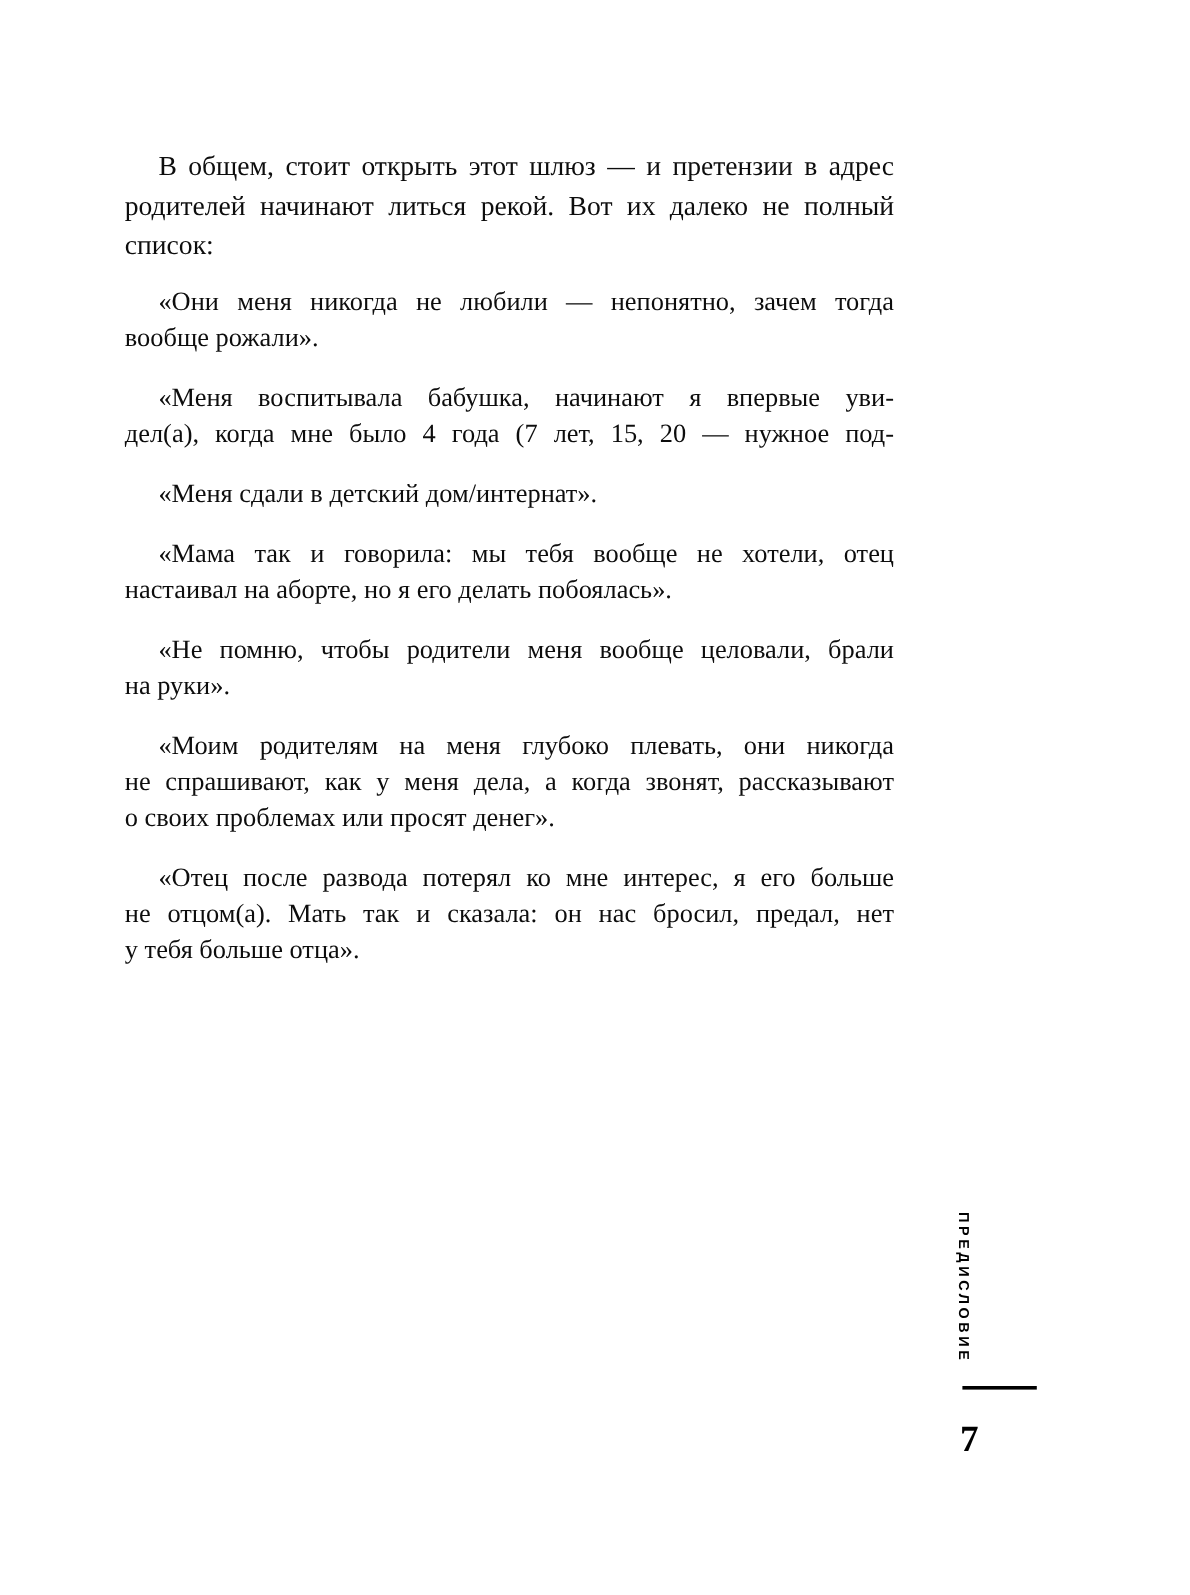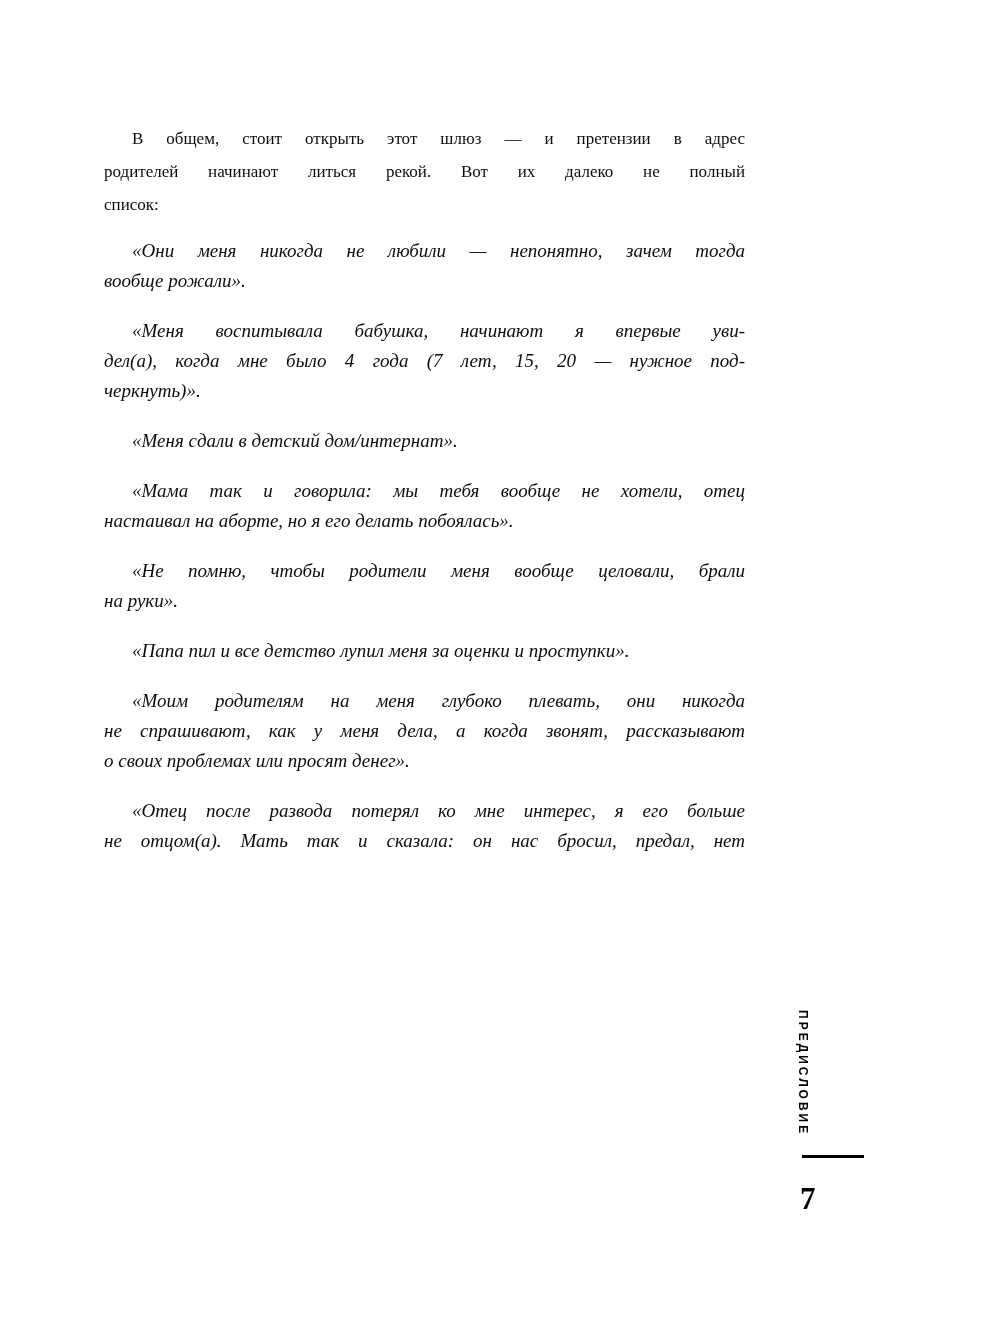--- a/index.html
+++ b/index.html
@@ -18,27 +18,26 @@
   }
   .text-column {
     position: absolute;
     left: 104px;
     top: 122px;
     width: 641px;
   }
   .para { margin: 0 0 20px 0; }
   .para.regular {
     font-style: normal;
-    font-size: 17px;
+    font-size: 23px;
     line-height: 33px;
     margin-bottom: 15px;
   }
   .para.quote {
-    font-style: italic;
-    font-size: 19px;
+    font-size: 22px;
     line-height: 30px;
   }
   .line {
     text-align: justify;
     text-align-last: justify;
   }
   .line.first { text-indent: 28px; }
   .line.last { text-align-last: left; }
   .chapter-vertical {
     position: absolute;
@@ -81,44 +80,41 @@
         <div class="line">родителей начинают литься рекой. Вот их далеко не полный</div>
         <div class="line last">список:</div>
       </div>
       <div class="para quote">
         <div class="line first">«Они меня никогда не любили — непонятно, зачем тогда</div>
         <div class="line last">вообще рожали».</div>
       </div>
       <div class="para quote">
         <div class="line first">«Меня воспитывала бабушка, начинают я впервые уви-</div>
         <div class="line">дел(а), когда мне было 4 года (7 лет, 15, 20 — нужное под-</div>
-        <div class="line last">черкнуть)».</div>
       </div>
       <div class="para quote">
         <div class="line first last">«Меня сдали в детский дом/интернат».</div>
       </div>
       <div class="para quote">
         <div class="line first">«Мама так и говорила: мы тебя вообще не хотели, отец</div>
         <div class="line last">настаивал на аборте, но я его делать побоялась».</div>
       </div>
       <div class="para quote">
         <div class="line first">«Не помню, чтобы родители меня вообще целовали, брали</div>
         <div class="line last">на руки».</div>
       </div>
       <div class="para quote">
-        <div class="line first last">«Папа пил и все детство лупил меня за оценки и проступки».</div>
-      </div>
-      <div class="para quote">
         <div class="line first">«Моим родителям на меня глубоко плевать, они никогда</div>
         <div class="line">не спрашивают, как у меня дела, а когда звонят, рассказывают</div>
         <div class="line last">о своих проблемах или просят денег».</div>
       </div>
       <div class="para quote">
         <div class="line first">«Отец после развода потерял ко мне интерес, я его больше</div>
         <div class="line">не отцом(а). Мать так и сказала: он нас бросил, предал, нет</div>
+        <div class="line last">у тебя больше отца».</div>
       </div>
     </div>
 
   <div class="chapter-vertical">ПРЕДИСЛОВИЕ</div>
 
   <div class="footer-rule"></div>
 
   <div class="page-number">7</div>
 </div>
 

